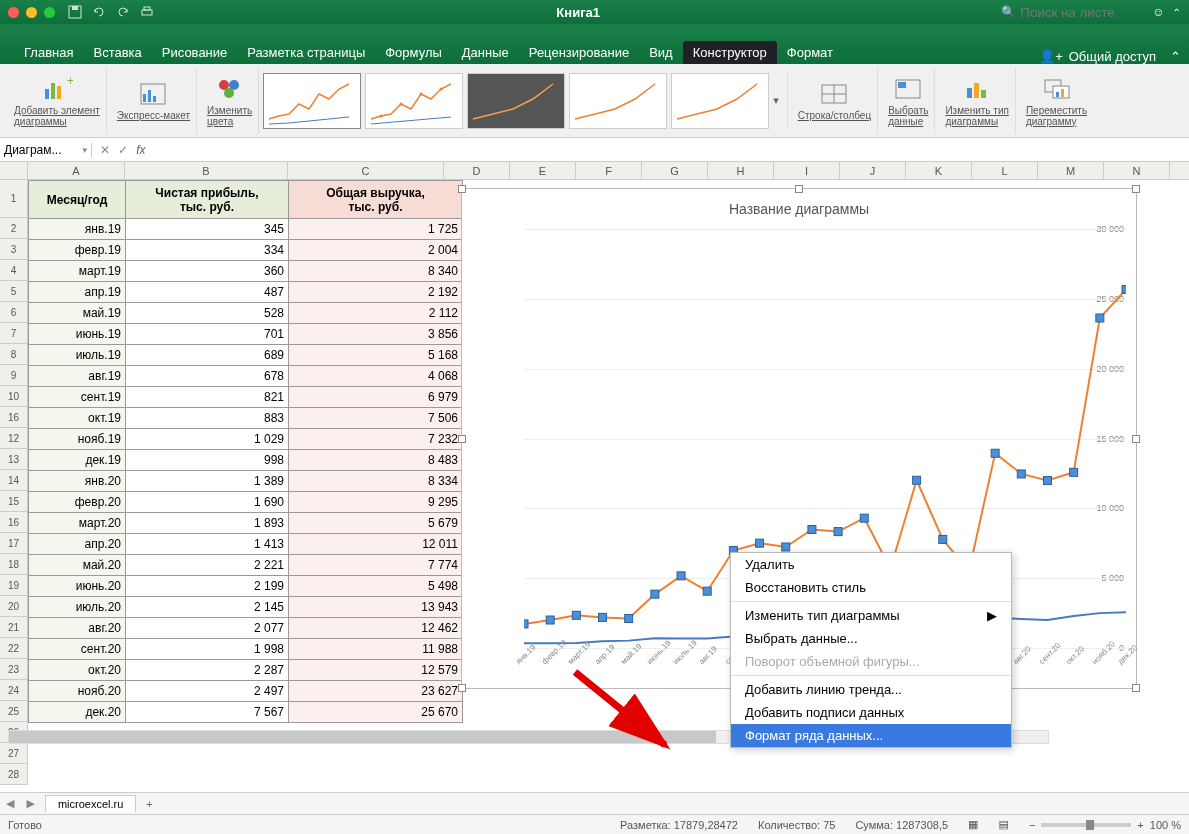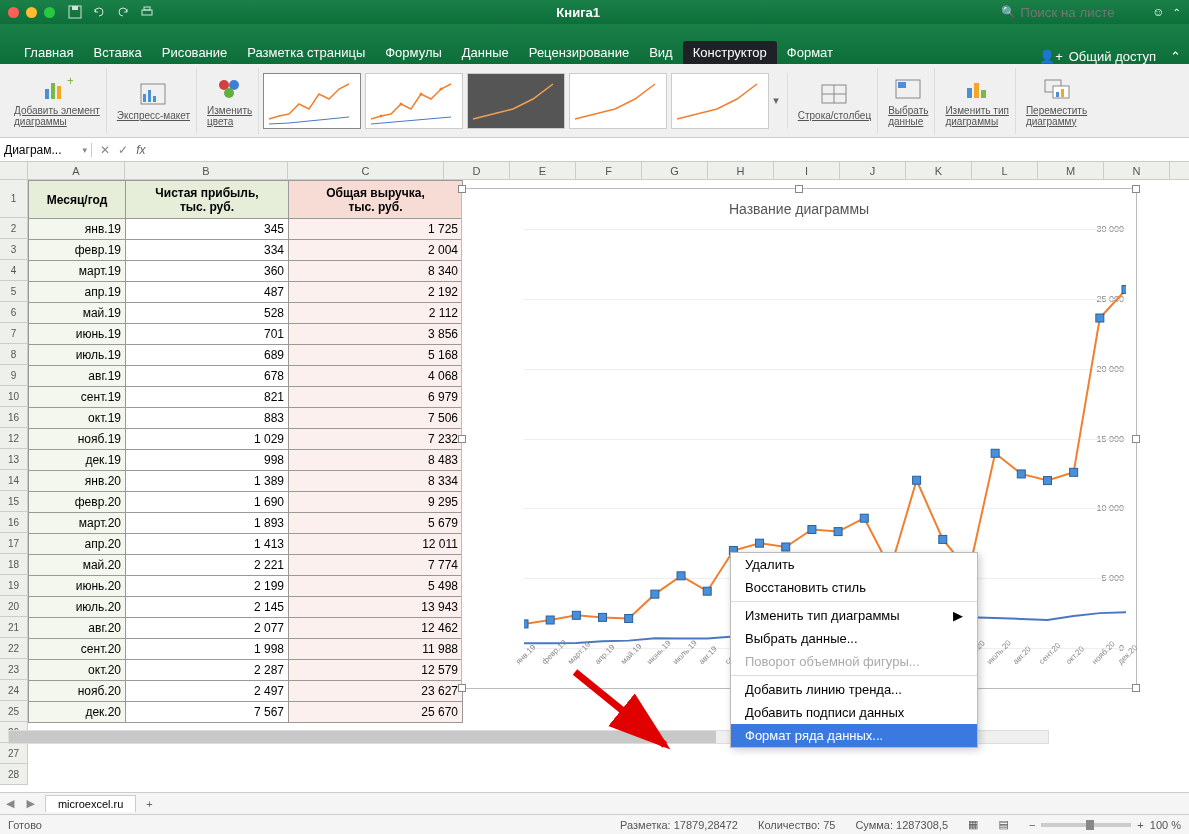--- a/index.html
+++ b/index.html
@@ -58,21 +58,21 @@
 .plot { position: absolute; left: 20px; top: 40px; right: 10px; bottom: 40px; }
 .yaxis { position: absolute; left: 0; top: 0; bottom: 0; width: 42px; }
 .ytick { position: absolute; right: 2px; font-size: 9px; color: #888; transform: translateY(-50%); }
 .gridline { position: absolute; left: 42px; right: 0; border-top: 1px solid #eee; }
 .xaxis { position: absolute; left: 42px; right: 0; bottom: -32px; height: 30px; }
 .xtick { position: absolute; font-size: 8px; color: #888; transform: rotate(-45deg) translateX(-14px); transform-origin: left top; }
 
 svg.series { position: absolute; left: 42px; top: 0; right: 0; bottom: 0; width: calc(100% - 42px); height: 100%; }
 .marker { fill: #4a90d9; stroke: #2860a0; stroke-width: 1; }
 
-.ctxmenu { position: absolute; left: 730px; top: 552px; width: 248px; background: #fff; border: 1px solid #bbb; box-shadow: 2px 2px 8px rgba(0,0,0,.2); font-size: 13px; z-index: 50; }
+.ctxmenu { position: absolute; left: 730px; top: 552px; width: 282px; background: #fff; border: 1px solid #bbb; box-shadow: 2px 2px 8px rgba(0,0,0,.2); font-size: 13px; z-index: 50; }
 .ctxmenu .mi { padding: 4px 14px; cursor: pointer; display: flex; justify-content: space-between; align-items: center; }
 .ctxmenu .mi.disabled { color: #aaa; }
 .ctxmenu .mi.highlight { background: #3a7ae0; color: #fff; }
 .ctxmenu hr { border: none; border-top: 1px solid #ddd; margin: 2px 0; }
 
 .arrow { position: absolute; z-index: 60; }
 
 .sheettabs { position: absolute; bottom: 20px; left: 0; right: 0; height: 22px; background: #f5f5f5; border-top: 1px solid #ccc; display: flex; align-items: center; font-size: 11px; }
 .sheettabs .nav { padding: 0 6px; color: #888; }
 .sheettab { padding: 2px 12px; background: #fff; border: 1px solid #ccc; border-bottom: none; margin-left: 4px; }

